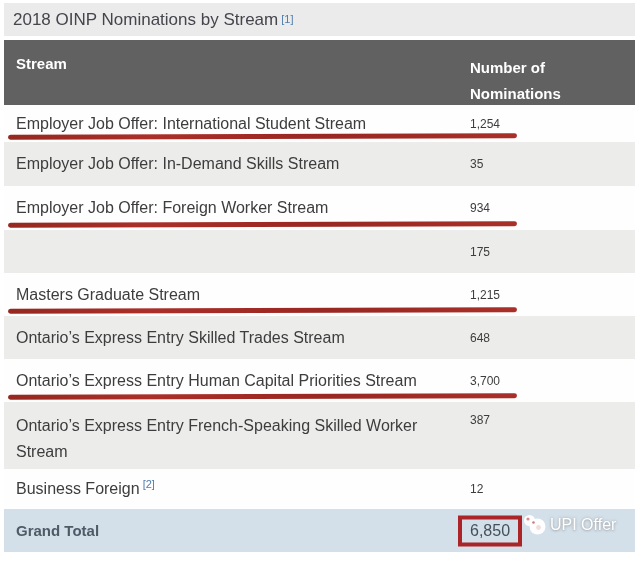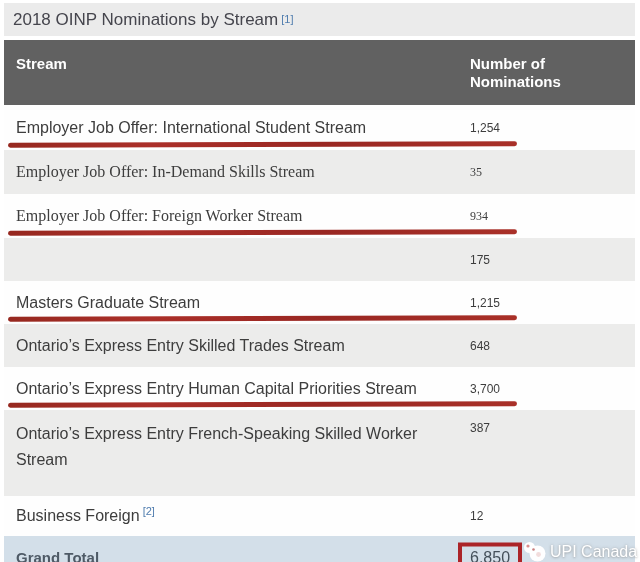--- a/index.html
+++ b/index.html
@@ -20,30 +20,30 @@
     color:var(--link-blue,#4f7cae); font-size:11px; margin-left:3px;
     cursor:pointer; line-height:1;
   }
 
   
   .thead {
     position:relative; height:65px; background:var(--header-bg,#616161);
     color:#ffffff; font-weight:bold; font-size:15px;
   }
   .th-stream { position:absolute; left:12px; top:15px; }
-  .th-num { position:absolute; left:466px; top:15px; width:120px; line-height:18px; }
+  .th-num { position:absolute; left:466px; top:15px; width:120px; line-height:26px; }
 
   
   .row { position:relative; display:flex; align-items:center; height:43px; }
   #rows .row:nth-child(odd)  { background:#fefefe; }
   #rows .row:nth-child(even) { background:var(--row-alt-bg,#ececec); }
-  #rows .row:nth-child(1) { height:45px; }
-  #rows .row:nth-child(2), #rows .row:nth-child(3) { height:44px;font-family:Liberation Serif, serif; }
+  #rows .row:nth-child(1) { height:37px; }
+  #rows .row:nth-child(2), #rows .row:nth-child(3) { height:44px; }
   #rows .row:nth-child(8) {
-    height:86px; align-items:flex-start; padding-top:11px; box-sizing:border-box;
+    height:67px; align-items:flex-start; padding-top:11px; box-sizing:border-box;
   }
   #rows .row:nth-child(9) { height:40px; }
 
   .cell-stream {
     padding-left:12px; width:446px; font-size:16px; color:#3d3d3d; line-height:26px;
   }
   .cell-num {
     position:absolute; left:466px; top:50%; transform:translateY(-50%);
     font-size:12px; color:#3d3d3d;
   }
@@ -174,18 +174,18 @@
       <div class="watermark">
         <span class="wm-logo">
           <svg viewBox="0 0 26 24" width="26" height="24" aria-hidden="true">
             <circle cx="7.5" cy="7.5" r="5.5" fill="#ffffff" opacity="0.96"></circle>
             <circle cx="15.5" cy="13.5" r="8" fill="#ffffff" opacity="0.96"></circle>
             <circle cx="6" cy="6" r="1.6" fill="#d98f8f"></circle>
             <circle cx="11.5" cy="9.5" r="1.3" fill="#c97f7f"></circle>
             <circle cx="16.5" cy="14.5" r="2.4" fill="#f2dcdc"></circle>
           </svg>
         </span>
-        <span>UPI Canada</span>
+        <span>UPI Offer</span>
       </div>
     </div>
 
   </div>
 </div>
 
 </body></html>

